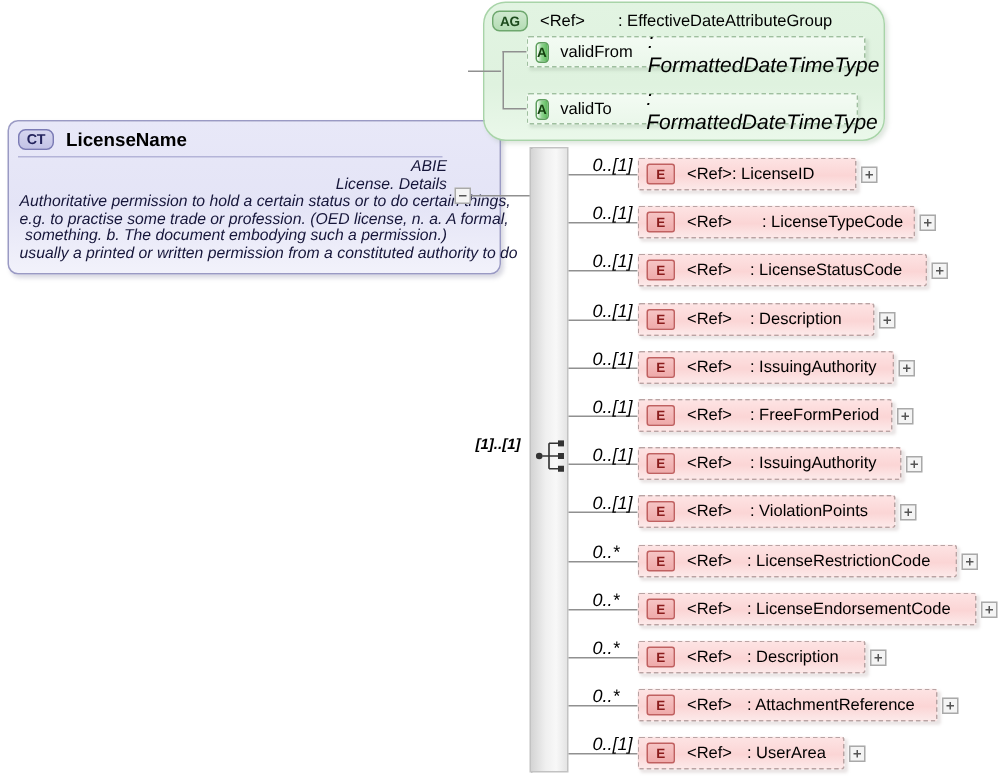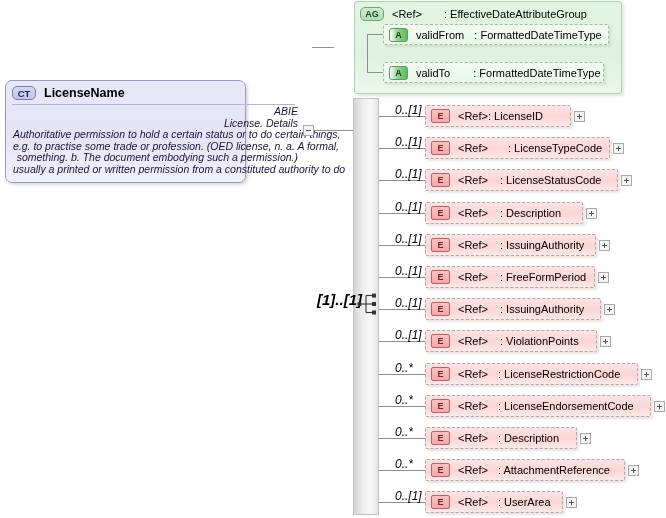--- a/index.html
+++ b/index.html
@@ -23,21 +23,21 @@
     left: 0; top: 0;
     width: 666px; height: 518px;
   }
 
   
   .abs { position: absolute; }
 
   
   #ct-box {
     left: 5px; top: 80px;
-    width: 241px; height: 103px;
+    width: 329px; height: 103px;
     box-sizing: border-box;
     background: linear-gradient(to bottom, #e8e8f8 0%, #e4e4f6 55%, #f2f2fb 100%);
     border: 1px solid #9a9ac4;
     border-radius: 7px;
     box-shadow: 2px 2px 3px rgba(120,120,150,.28);
   }
   #ct-header {
     position: absolute;
     left: 0; top: 0;
     width: 100%; height: 23px;
@@ -107,23 +107,22 @@
   }
   #ct-collapse { left: 303px; top: 125px; }
 
   
   #ag-panel {
     left: 322px; top: 1px;
     width: 268px; height: 93px;
     box-sizing: border-box;
     background: linear-gradient(to bottom, #e2f4e2 0%, #dff2df 60%, #eaf8ea 100%);
     border: 1px solid #a8d4a8;
-    border-radius: 3px;
+    border-radius: 15px;
     box-shadow: 2px 2px 3px rgba(130,160,130,.25);
-    margin-left: 32px;
   }
   #ag-ref-row {
     position: absolute;
     left: 5px; top: 4px;
     display: flex;
     align-items: center;
     height: 16px;
   }
   .ag-badge {
     width: 24px; height: 14px;
@@ -172,22 +171,23 @@
     border: 1px solid #5d9e5d;
     border-radius: 3px;
     box-sizing: border-box;
   }
   .attr-name {
     margin-left: 8px;
     font-size: 11px;
     color: #000;
   }
   .attr-type {
-    font-size: 11px;
-    color: #000;
+    font-size: 14px;
+    color: #000;
+    font-style: italic;
   }
 
   
   .hline { position: absolute; height: 0; border-top: 1px solid #909090; }
   .vline { position: absolute; width: 0; border-left: 1px solid #909090; }
 
   
   #group-bar {
     left: 353px; top: 98px;
     width: 26px; height: 417px;
@@ -196,21 +196,21 @@
     border: 1px solid #c2c2c2;
   }
 
   
   #sequence-icon {
     left: 357px; top: 292px;
     width: 22px; height: 24px;
   }
   #seq-card {
     left: 317px; top: 291px;
-    font-size: 15px;
+    font-size: 10px;
     font-style: italic;
     font-weight: bold;
     color: #000;
     white-space: nowrap;
   }
 
   
   .elem-row {
     position: absolute;
     box-sizing: border-box;

